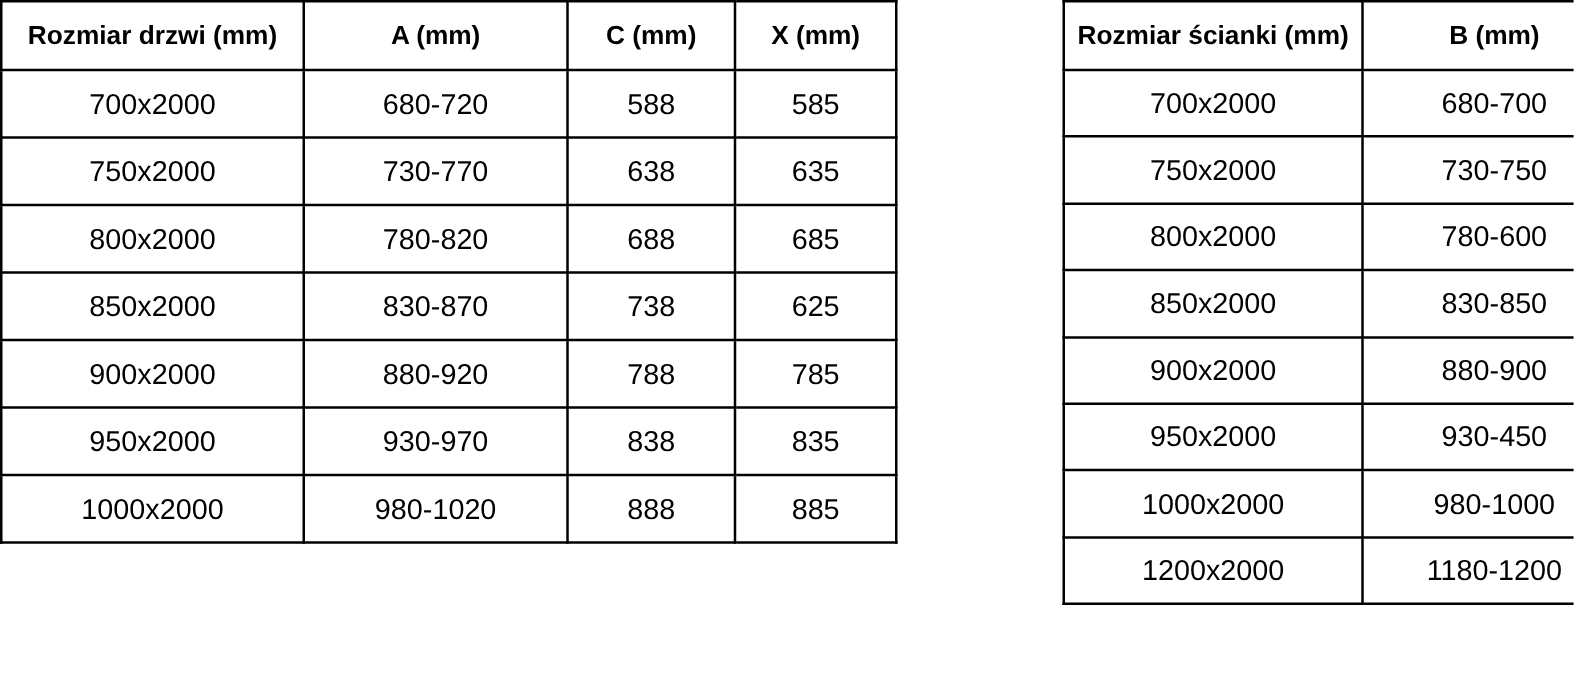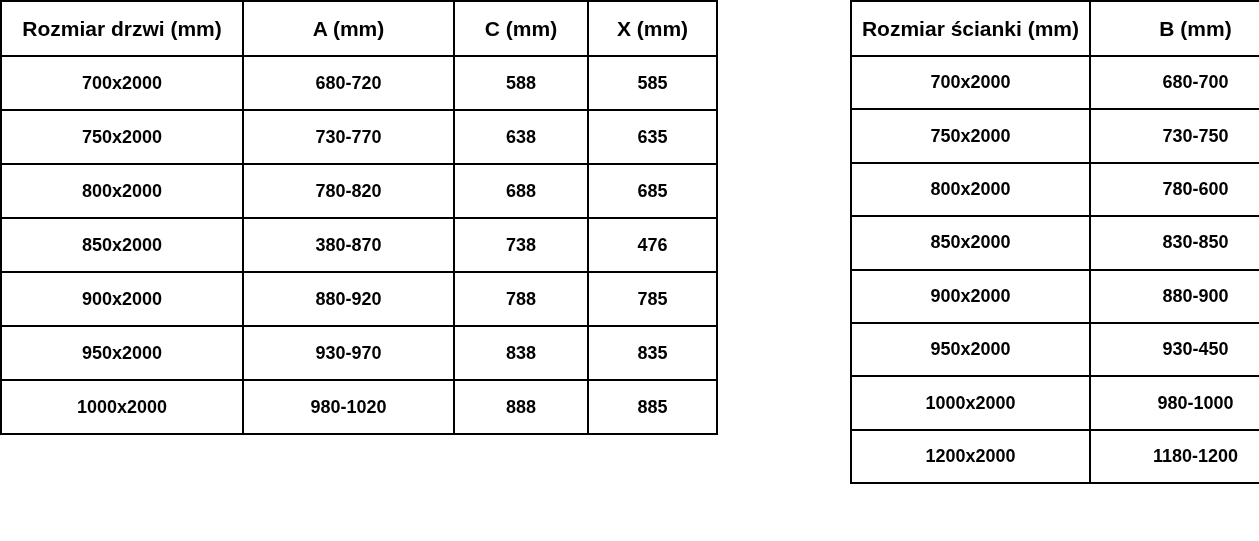--- a/index.html
+++ b/index.html
@@ -31,22 +31,22 @@
     padding: 0;
     overflow: hidden;
     white-space: nowrap;
   }
   table.spec th {
     font-weight: bold;
     font-size: 21px;
     height: 53px;
   }
   table.spec td {
-    font-weight: bold;
-    font-size: 18px;
+    font-weight: normal;
+    font-size: 23px;
   }
   #doors-table {
     left: 0;
     width: 716px;
   }
   #doors-table td { height: 52px; }
   #walls-table {
     left: 850px;
     width: 450px;
   }
@@ -86,23 +86,23 @@
           <td>635</td>
         </tr>
         <tr>
           <td>800x2000</td>
           <td>780-820</td>
           <td>688</td>
           <td>685</td>
         </tr>
         <tr>
           <td>850x2000</td>
-          <td>380-870</td>
+          <td>830-870</td>
           <td>738</td>
-          <td>476</td>
+          <td>625</td>
         </tr>
         <tr>
           <td>900x2000</td>
           <td>880-920</td>
           <td>788</td>
           <td>785</td>
         </tr>
         <tr>
           <td>950x2000</td>
           <td>930-970</td>

